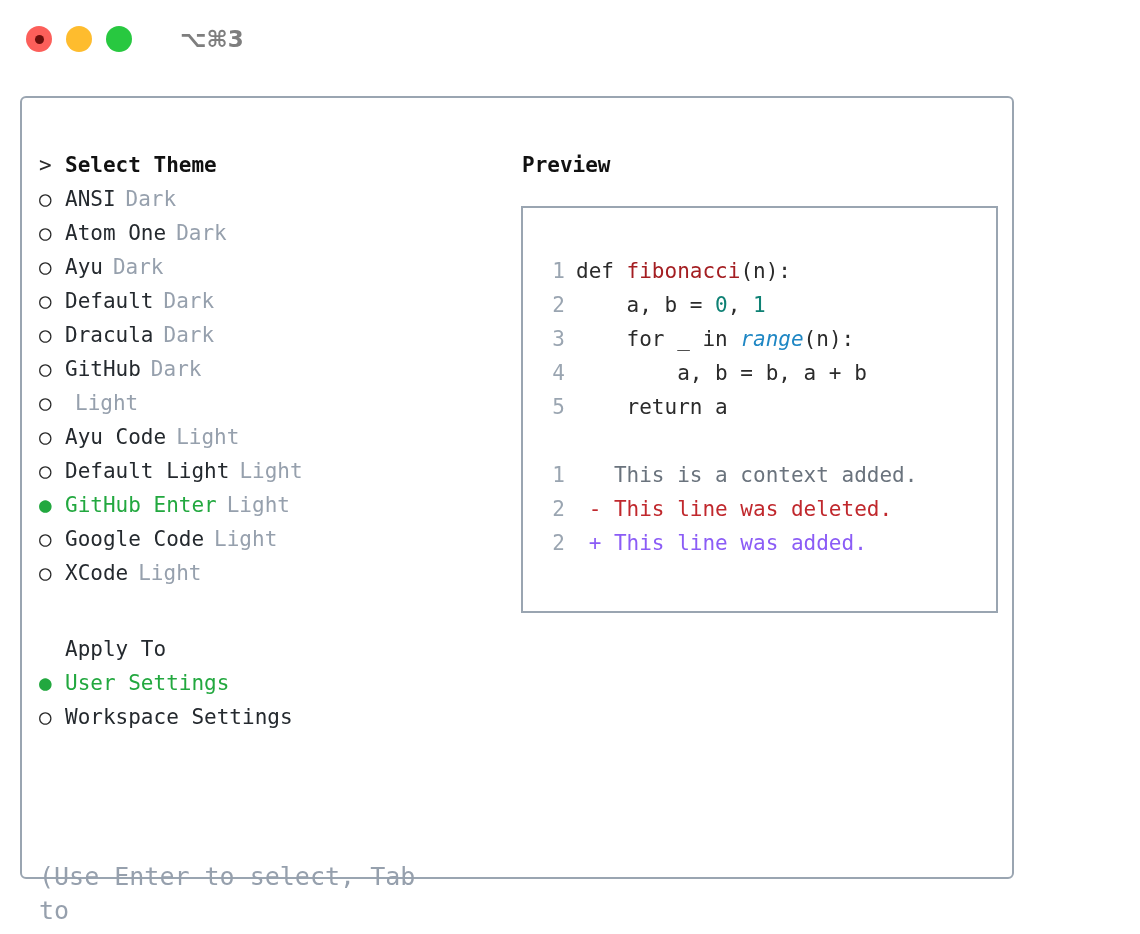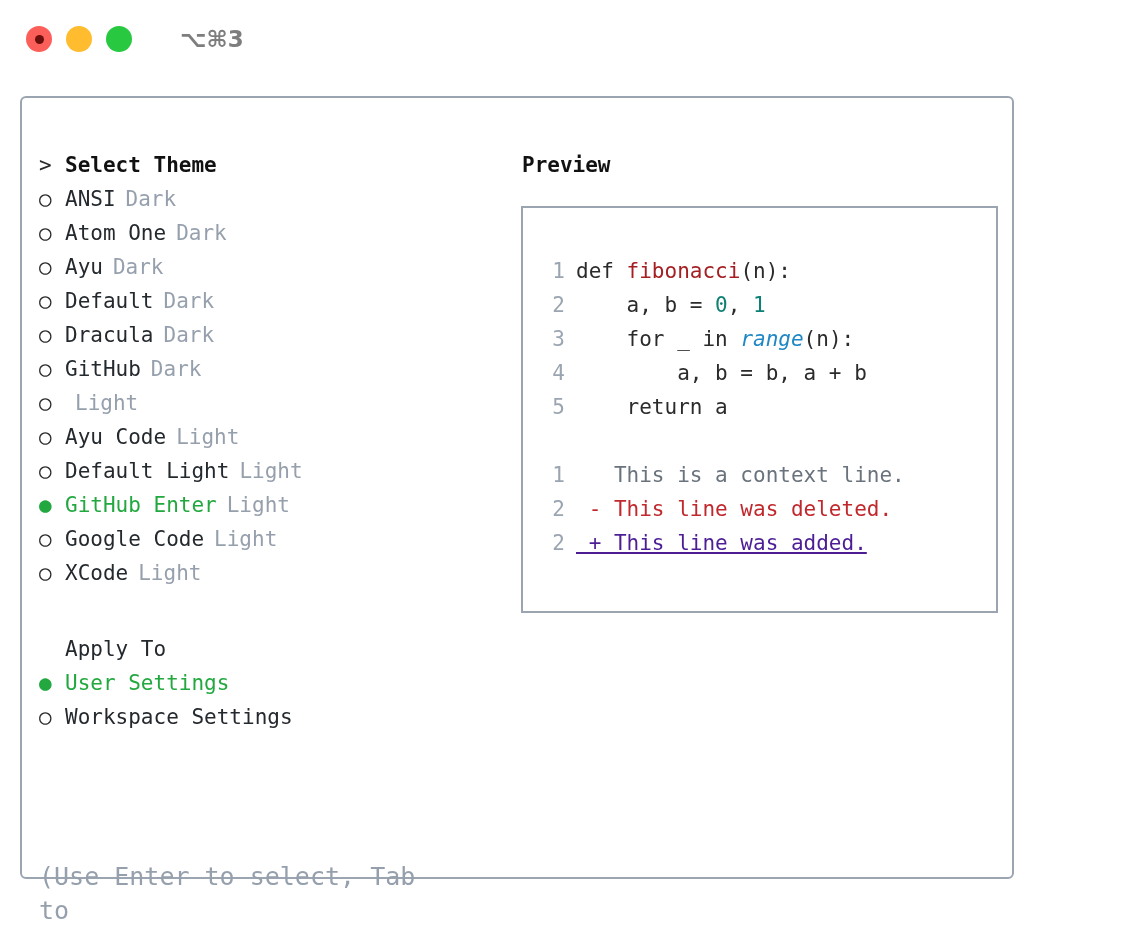--- a/index.html
+++ b/index.html
@@ -179,21 +179,21 @@
   }
   .code-text { color: #2b2b2b; }
 
   .tok-fn    { color: #a41e22; }
   .tok-num   { color: #0e8174; }
   .tok-call  { color: #1f87c4; font-style: italic; }
 
   .diff-gap { height: 34px; }
   .diff-context { color: #6a737d; }
   .diff-del { color: #c0282d; }
-  .diff-add { color: #4c1d95; text-decoration: underline; }
+  .diff-add { color: #8b5cf6; }
 </style>
 </head>
 <body>
 
 <div class="window">
 
   <div class="titlebar">
     <div class="lights">
       <span class="light red"></span>
       <span class="light yellow"></span>
@@ -250,21 +250,21 @@
         <div class="preview-box">
           <div id="code-lines">
               <div class="code-line"><span class="ln">1</span><span class="code-text">def </span><span class="tok-fn">fibonacci</span><span class="code-text">(n):</span></div>
               <div class="code-line"><span class="ln">2</span><span class="code-text">    a, b = </span><span class="tok-num">0</span><span class="code-text">, </span><span class="tok-num">1</span></div>
               <div class="code-line"><span class="ln">3</span><span class="code-text">    for _ in </span><span class="tok-call">range</span><span class="code-text">(n):</span></div>
               <div class="code-line"><span class="ln">4</span><span class="code-text">        a, b = b, a + b</span></div>
               <div class="code-line"><span class="ln">5</span><span class="code-text">    return a</span></div>
             </div>
           <div class="diff-gap"></div>
           <div id="diff-lines">
-              <div class="code-line"><span class="ln">1</span><span class="diff-context">   This is a context line.</span></div>
+              <div class="code-line"><span class="ln">1</span><span class="diff-context">   This is a context added.</span></div>
               <div class="code-line"><span class="ln">2</span><span class="diff-del"> - This line was deleted.</span></div>
               <div class="code-line"><span class="ln">2</span><span class="diff-add"> + This line was added.</span></div>
             </div>
         </div>
       </div>
 
     </div>
   </div>
 </div>
 

